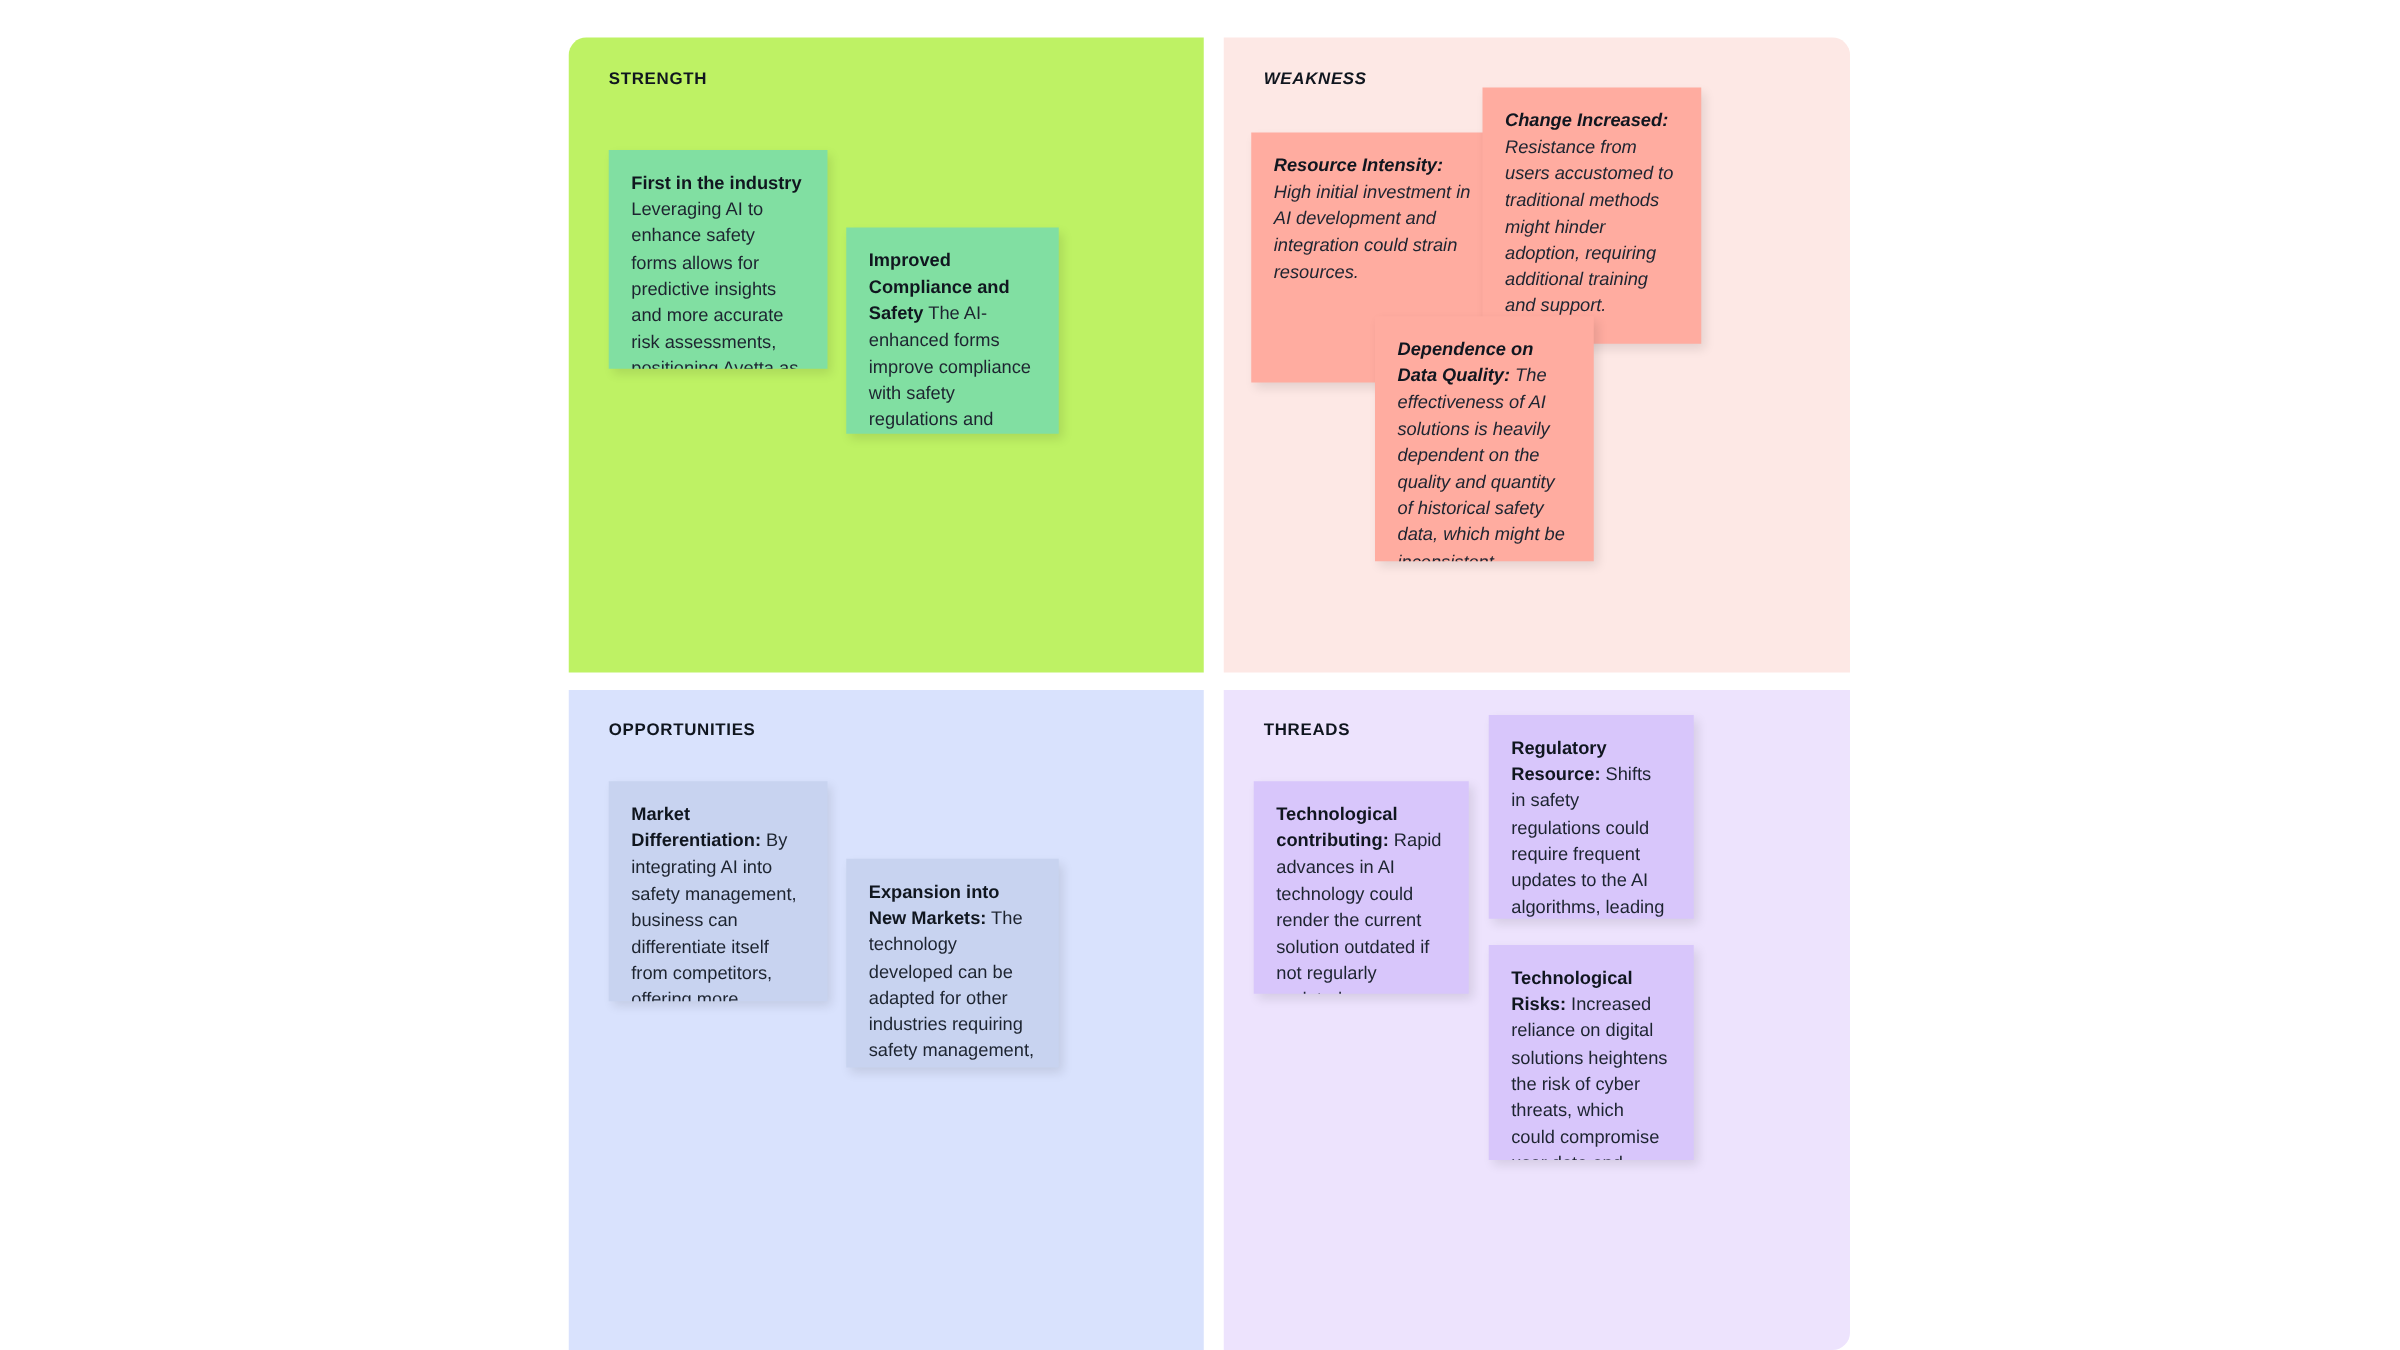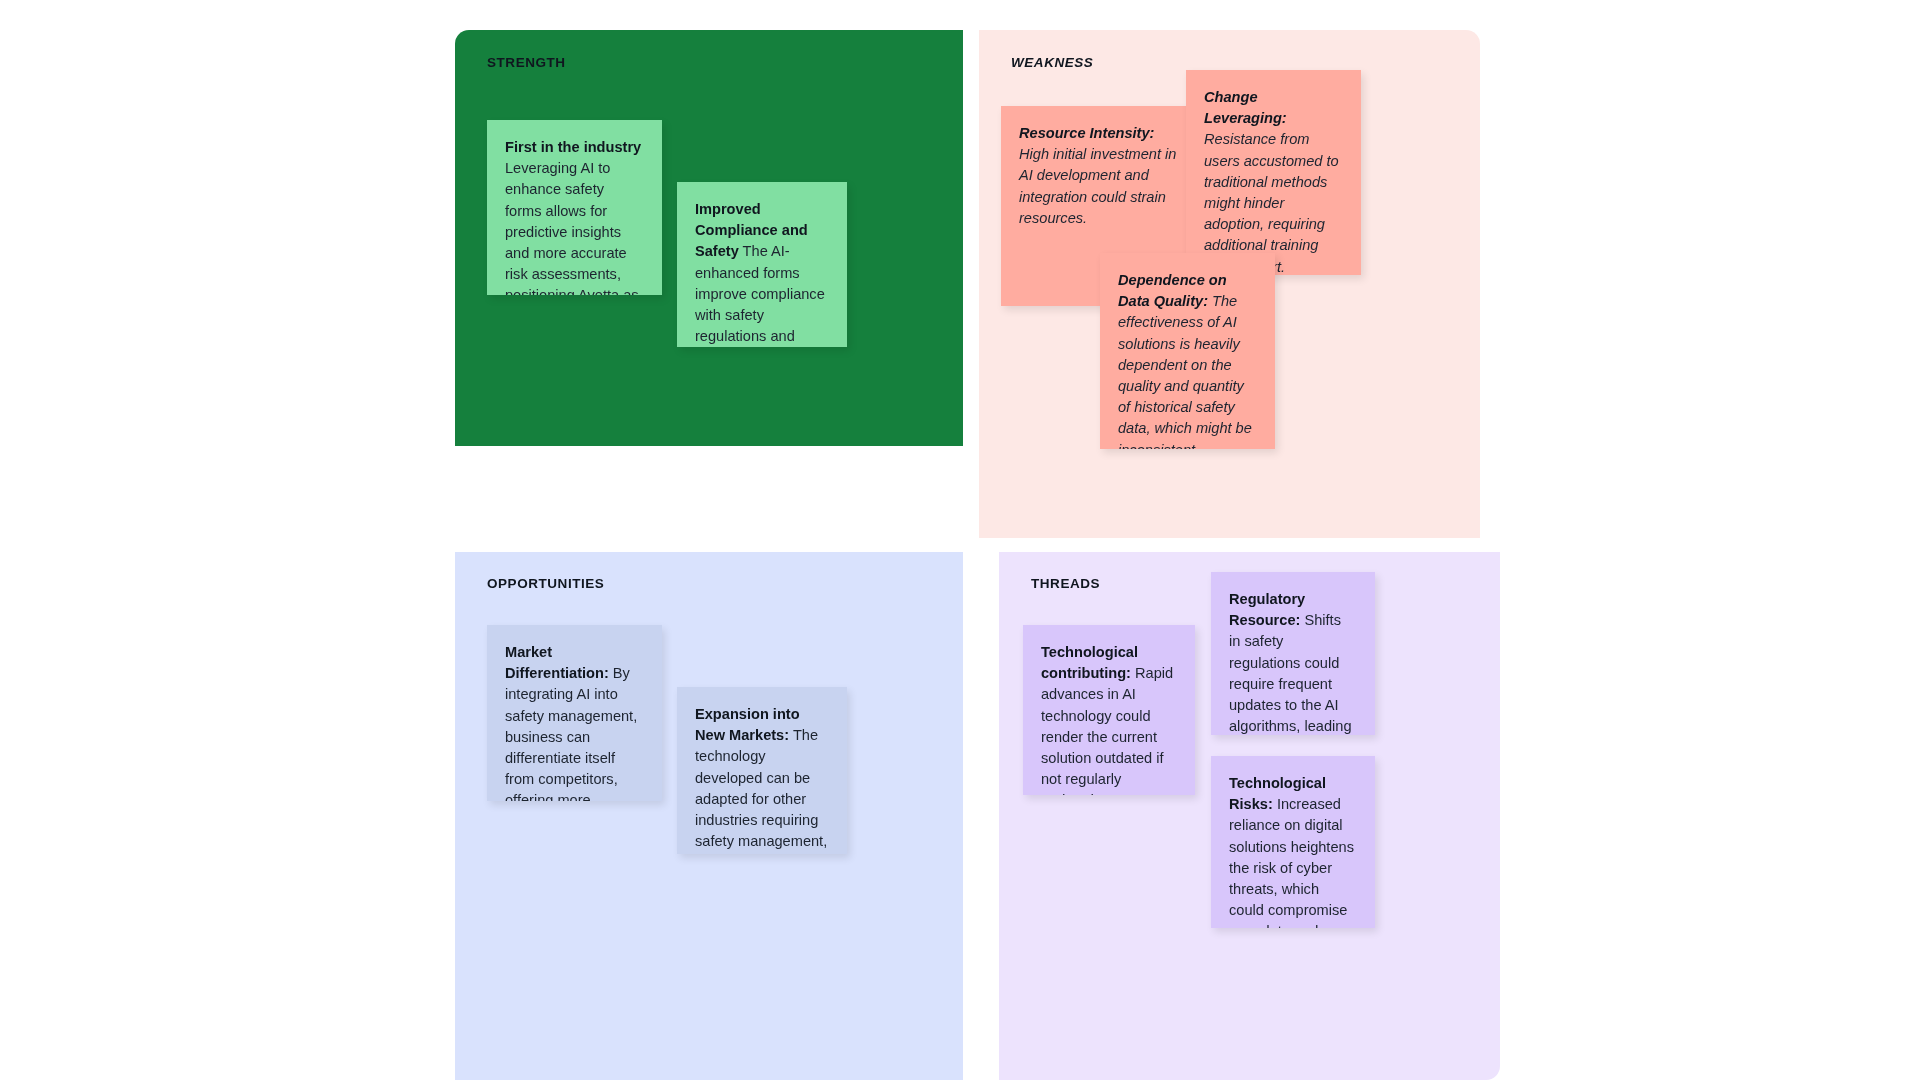--- a/index.html
+++ b/index.html
@@ -32,39 +32,39 @@
     font-weight: 700;
     letter-spacing: 0.55px;
     color: #10161f;
     white-space: nowrap;
     font-family: "Liberation Sans", "DejaVu Sans", sans-serif;
   }
 
   
   #q-strength {
     left: 0px;  top: 0px;
-    width: 508px; height: 416px;
-    background: #15803d;
+    width: 508px; height: 508px;
+    background: #bef264;
     border-radius: 14px 0 0 0;
   }
   #q-weakness {
     left: 524px; top: 0px;
     width: 501px; height: 508px;
     background: #FDE8E5;
     border-radius: 0 14px 0 0;
     font-style: italic;
   }
   #q-opportunities {
     left: 0px; top: 522px;
     width: 508px; height: 604px;
     background: #D9E2FD;
     border-radius: 0 0 0 14px;
   }
   #q-threats {
-    left: 544px; top: 522px;
+    left: 524px; top: 522px;
     width: 501px; height: 528px;
     background: #EDE3FD;
     border-radius: 0 0 14px 0;
   }
 
   
   .note {
     position: absolute;
     box-sizing: border-box;
     padding: 17px 19px 17px 18px;
@@ -106,21 +106,21 @@
 
   <div class="quadrant" id="q-weakness">
     <div class="quadrant-title" style="left:32px; top:25px;">WEAKNESS</div>
 
     <div class="note note-red" style="left:22px; top:76px; width:202px; height:200px;">
       <b>Resource Intensity:</b> 
       <span>High initial investment in AI development and integration could strain resources.</span>
     </div>
 
     <div class="note note-red" style="left:207px; top:40px; width:175px; height:205px;">
-      <b>Change Leveraging:</b> 
+      <b>Change Increased:</b> 
       <span>Resistance from users accustomed to traditional methods might hinder adoption, requiring additional training and support.</span>
     </div>
 
     <div class="note note-red" style="left:121px; top:223px; width:175px; height:196px;">
       <b>Dependence on Data Quality:</b> 
       <span>The effectiveness of AI solutions is heavily dependent on the quality and quantity of historical safety data, which might be inconsistent.</span>
     </div>
   </div>
 
   <div class="quadrant" id="q-opportunities">

